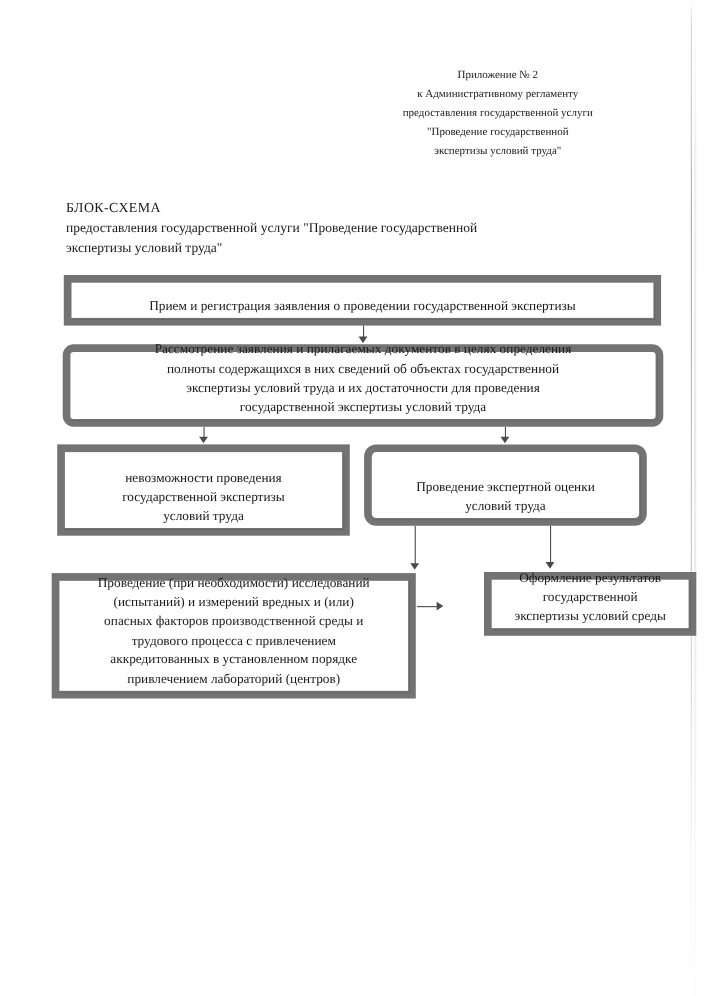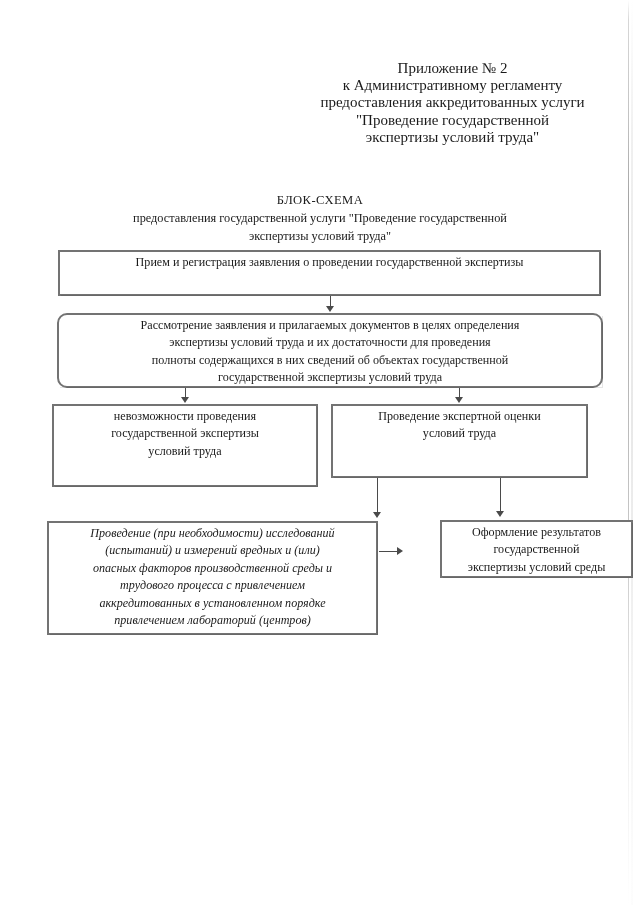--- a/index.html
+++ b/index.html
@@ -49,51 +49,51 @@
       rgba(210,210,210,0.06) 880px);
   }
 
   
   .doc-header {
     position: absolute;
     top: 60px;
     left: 300px;
     width: 305px;
     text-align: center;
-    font-size: 15px;
+    font-size: 10px;
     line-height: 17.2px;
   }
   .doc-header div { white-space: nowrap; }
 
   
   .doc-title {
     position: absolute;
-    top: 191px;
+    top: 180px;
     left: 60px;
     width: 520px;
-    text-align: center;
+    text-align: left;
   }
   .doc-title .t-main {
     font-size: 12.6px;
     line-height: 19px;
     letter-spacing: 0.4px;
   }
   .doc-title .t-sub {
     font-size: 12.3px;
     line-height: 17.5px;
   }
 
   
   .fbox {
     position: absolute;
-    border: 2px solid #737373;
+    border: 7px solid #737373;
     background: #ffffff;
     box-sizing: border-box;
     display: flex;
-    align-items: flex-start;
+    align-items: flex-end;
     justify-content: center;
     text-align: center;
     font-size: 12.1px;
     line-height: 17.4px;
     padding: 2px 6px;
   }
   .fbox .lines { width: 100%; }
   .fbox .lines span { display: block; }
 
   
@@ -105,22 +105,22 @@
     bottom: -2px;
     top: 1px;
     border-right: 1px solid rgba(0,0,0,0.10);
     border-bottom: 1px solid rgba(0,0,0,0.10);
     pointer-events: none;
   }
 
   #box1 { left: 58px;  top: 250px; width: 543px; height: 46px; }
   #box2 { left: 57px;  top: 313px; width: 546px; height: 75px; border-radius: 10px; }
   #box3 { left: 52px;  top: 404px; width: 266px; height: 83px; }
-  #box4 { left: 331px; top: 404px; width: 257px; height: 74px; }
-  #box5 { left: 47px;  top: 521px; width: 331px; height: 114px; font-style: italic; }
+  #box4 { left: 331px; top: 404px; width: 257px; height: 74px; border-radius: 11px; }
+  #box5 { left: 47px;  top: 521px; width: 331px; height: 114px; }
   #box6 { left: 404px; top: 520px; width: 193px; height: 58px; margin-left: 36px; }
 
   
   .vline {
     position: absolute;
     width: 1px;
     background: #4a4a4a;
   }
   .hline {
     position: absolute;
@@ -165,42 +165,42 @@
 <body>
 
 <div id="page">
 
   <div class="scan-edge"></div>
   <div class="scan-edge2"></div>
 
   <div class="doc-header">
     <div>Приложение № 2</div>
     <div>к Административному регламенту</div>
-    <div>предоставления аккредитованных услуги</div>
+    <div>предоставления государственной услуги</div>
     <div>"Проведение государственной</div>
     <div>экспертизы условий труда"</div>
   </div>
 
   <div class="doc-title">
     <div class="t-main">БЛОК-СХЕМА</div>
     <div class="t-sub">предоставления государственной услуги "Проведение государственной</div>
     <div class="t-sub">экспертизы условий труда"</div>
   </div>
 
   <div class="fbox" id="box1">
     <div class="lines">
       <span>Прием и регистрация заявления о проведении государственной экспертизы</span>
     </div>
   </div>
 
   <div class="fbox" id="box2">
     <div class="lines">
       <span>Рассмотрение заявления и прилагаемых документов в целях определения</span>
+      <span>полноты содержащихся в них сведений об объектах государственной</span>
       <span>экспертизы условий труда и их достаточности для проведения</span>
-      <span>полноты содержащихся в них сведений об объектах государственной</span>
       <span>государственной экспертизы условий труда</span>
     </div>
   </div>
 
   <div class="fbox" id="box3">
     <div class="lines">
       <span>невозможности проведения</span>
       <span>государственной экспертизы</span>
       <span>условий труда</span>
     </div>

